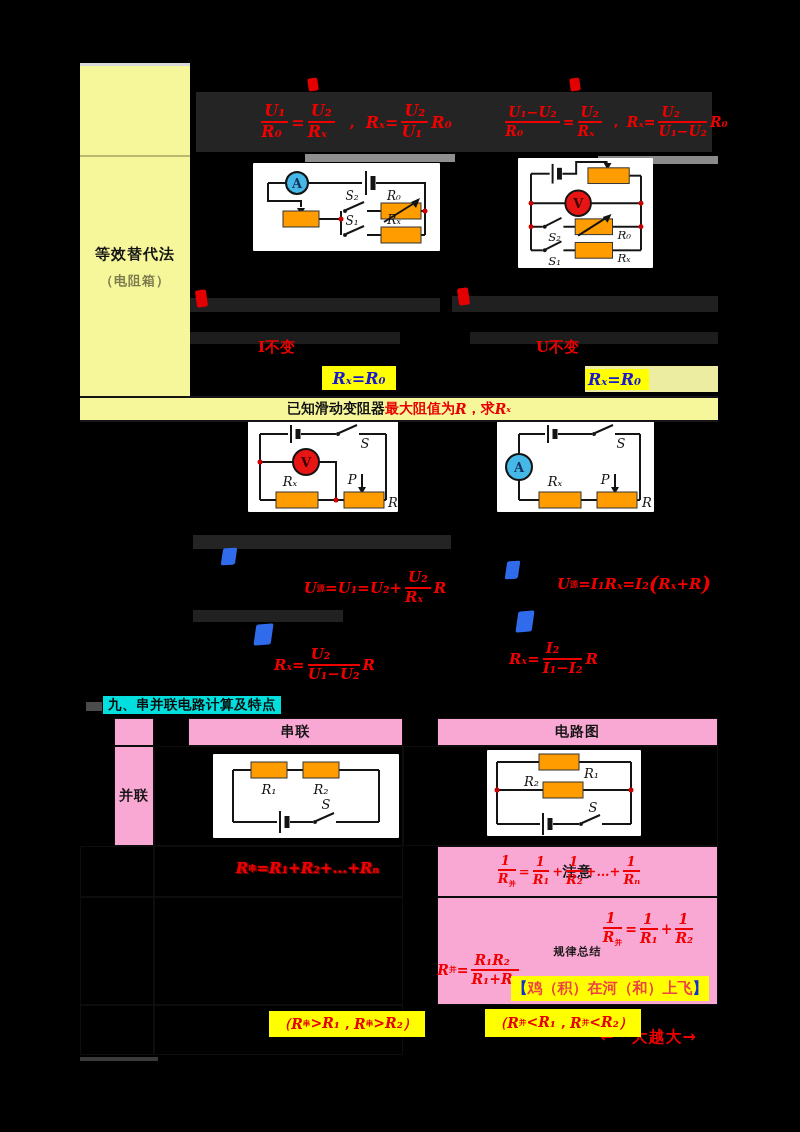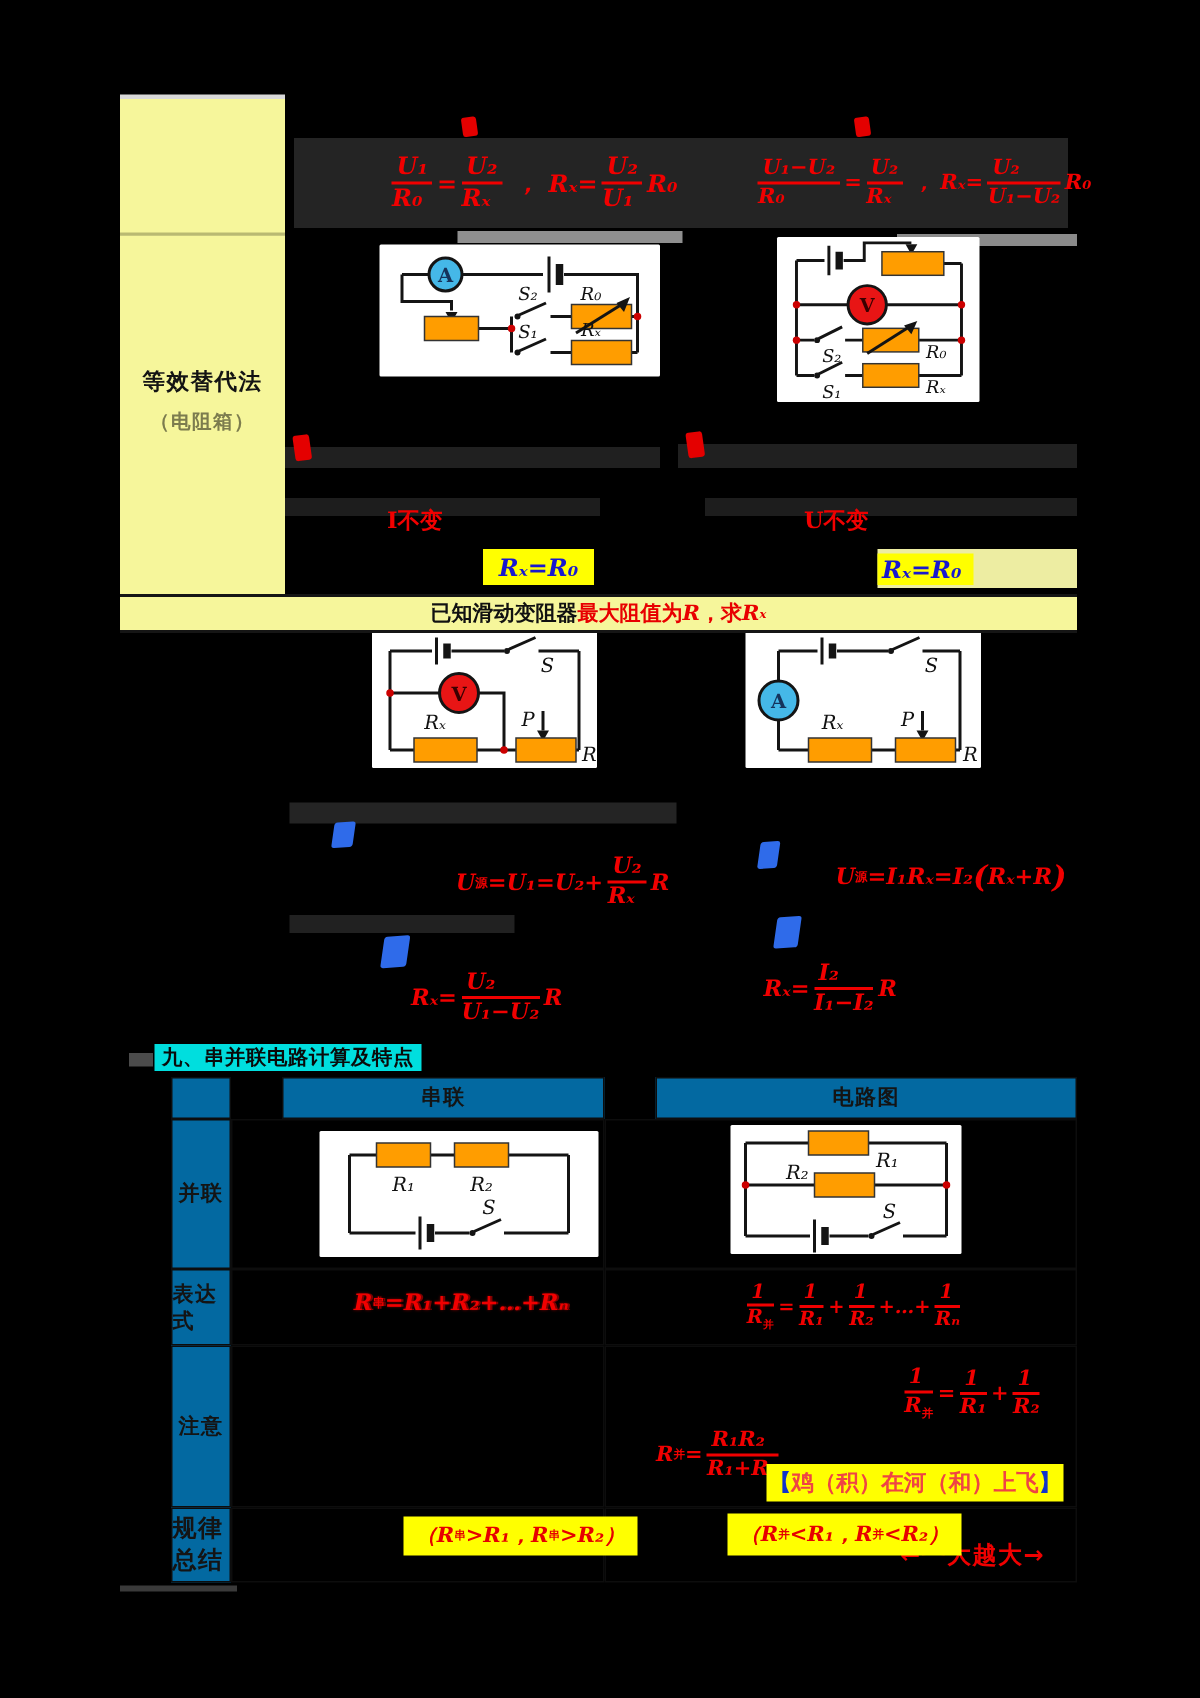--- a/index.html
+++ b/index.html
@@ -30,21 +30,21 @@
          font-style:italic;font-family:"DejaVu Serif","DejaVu Sans",serif;font-size:16px;
          justify-content:center;z-index:3;}
   .rxwide{background:#ededa2;justify-content:flex-start;}
   .rxwide .inner{background:#ffff00;padding:1px 8px 1px 3px;}
   .frag{background:#e40000;border-radius:2px;transform:rotate(-8deg);z-index:3;}
   .blob{background:#2f6bea;border-radius:2px;transform:skewX(-12deg) rotate(-4deg);z-index:3;}
   .cyantitle{background:#00dede;color:#0a0a0a;font-weight:bold;font-size:13.5px;
              display:flex;align-items:center;justify-content:center;letter-spacing:0.5px;z-index:3;}
   .ptable{display:grid;grid-template-columns:74px 249px 315px;grid-template-rows:28px 100px 51px 108px 50px;z-index:2;}
   .pcell{border:1px solid #0d0d0d;}
-  .pink{background:#0369a1;display:flex;align-items:center;justify-content:center;
+  .pink{background:#f9a8d4;display:flex;align-items:center;justify-content:center;
         font-weight:bold;color:#141414;font-size:14px;letter-spacing:1px;margin-left:34px;}
   .dark{background:#000;}
   .whitebox{background:#fff;z-index:3;border-radius:1px;}
   .mbox{background:#ffff00;display:flex;align-items:center;justify-content:center;
         font-size:15px;font-weight:bold;white-space:nowrap;z-index:4;}
   .mbox .mb{color:#1133cc;}
   .mbox .mt{color:#ef4444;}
   .ybox{background:#ffff00;color:#e60000;font-size:14px;z-index:4;}
   .arrownote{color:#ef0000;font-weight:bold;font-size:16px;letter-spacing:1px;z-index:3;
              font-family:"DejaVu Sans","Liberation Sans",sans-serif;}
@@ -344,33 +344,30 @@
     <div class="pcell pink cn">
         <span>电路图</span>
       </div>
 
     <div class="pcell pink cn">
         <span>并联</span>
       </div>
     <div class="pcell dark"></div>
     <div class="pcell dark"></div>
 
-    <div class="pcell pink cn">
-        <span>表达式</span>
-      </div>
     <div class="pcell dark"></div>
     <div class="pcell dark"></div>
 
     <div class="pcell pink cn">
         <span>注意</span>
       </div>
     <div class="pcell dark"></div>
     <div class="pcell dark"></div>
 
-    <div class="pcell pink cn" style="font-size:16px;">
+    <div class="pcell pink cn" style="font-size:11px;">
         <span>规律总结</span>
       </div>
     <div class="pcell dark"></div>
     <div class="pcell dark"></div>
   </div>
 
   <div class="abs whitebox" style="left:213px;top:754px;width:186px;height:84px;">
     <svg width="186" height="84" viewBox="0 0 186 84">
       <g stroke="#141414" stroke-width="2" fill="none">
         <path d="M20,16 H38"></path>

